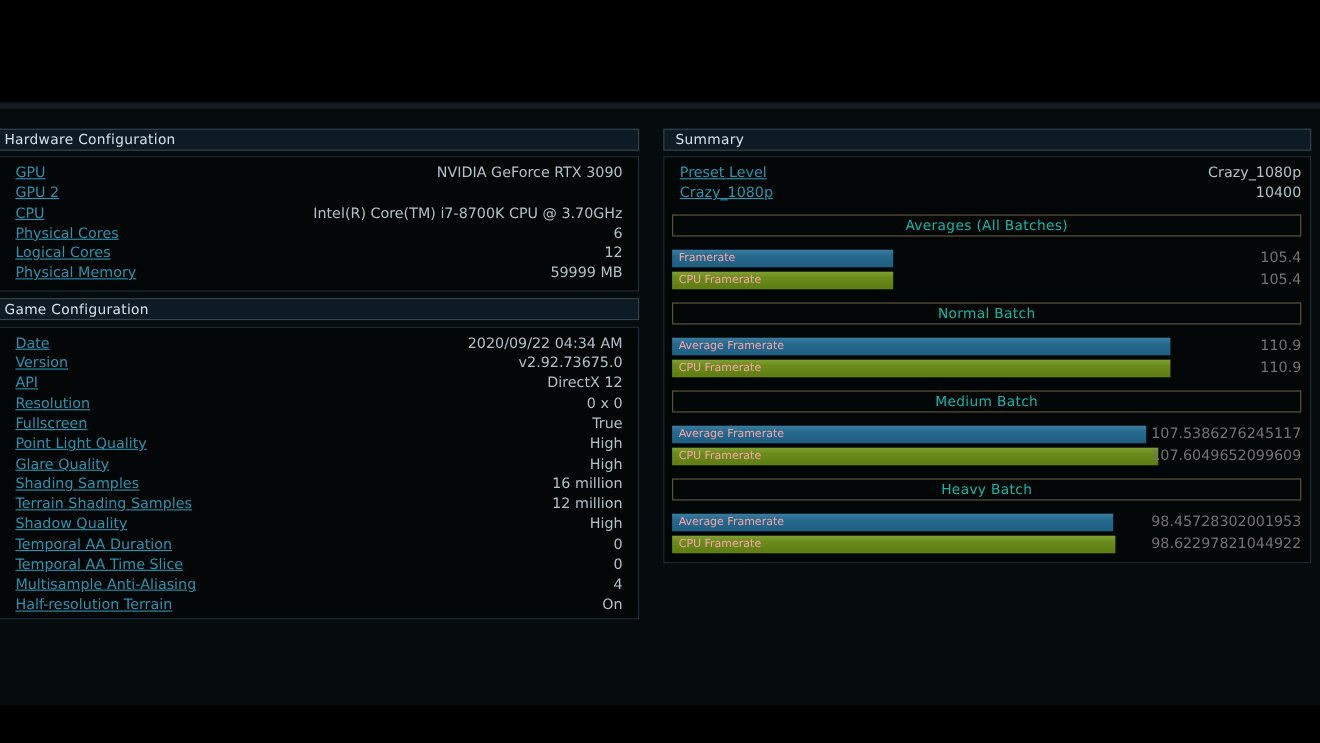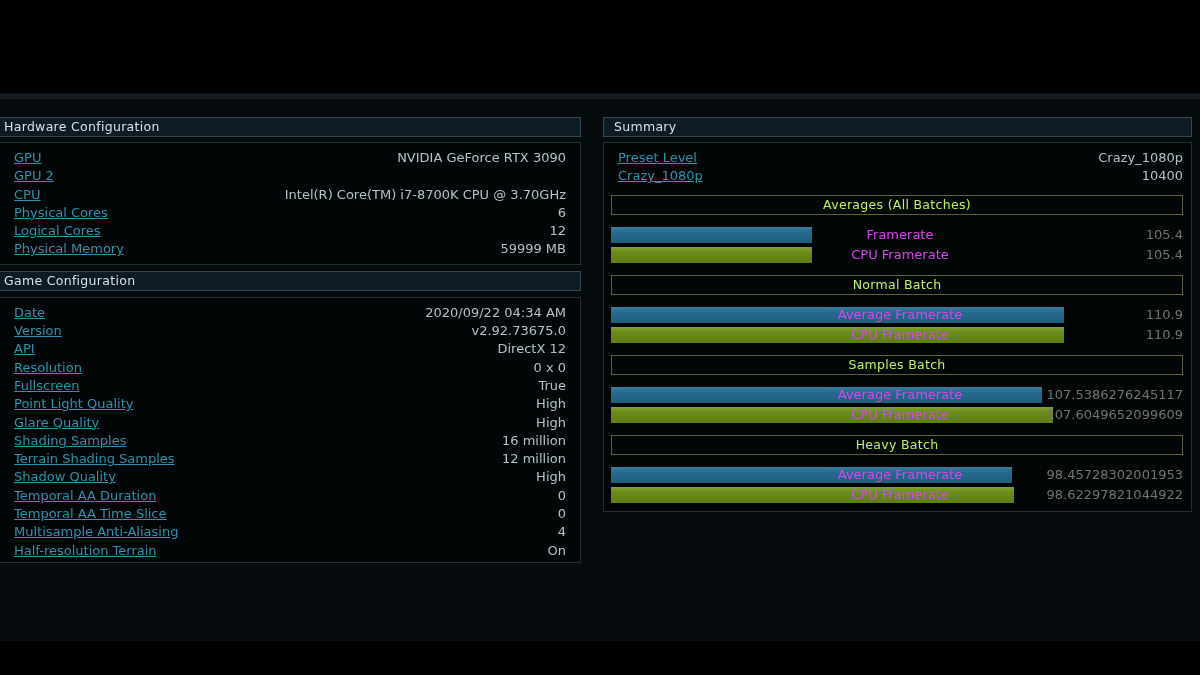--- a/index.html
+++ b/index.html
@@ -30,33 +30,33 @@
   .panel-body.game { padding: 6px 0 2px 0; margin-top: 6px; }
   .panel-body.sum  { padding: 6px 8px 8px 7px; }
 
   .cfg-row { display: flex; justify-content: space-between; line-height: 18.3px; font-size: 13px; padding: 0 14px 0 20px; }
   .cfg-label { color: #2e93ad; white-space: nowrap; text-decoration: underline; }
   .cfg-value { color: #b2c2c9; white-space: nowrap; }
 
   .sum-row { display: flex; justify-content: space-between; line-height: 18.3px; font-size: 13px; padding-left: 7px; }
 
   .batch-heading {
-    height: 20px; border: 1px solid #5f5d3d; color: #bef264;
+    height: 20px; border: 1px solid #5f5d3d; color: #14b8a6;
     font-size: 12.5px; line-height: 18px; text-align: center;
     margin-top: 12px; letter-spacing: 0.3px;
   }
   .batch-heading.first { margin-top: 9px; }
 
   .bars { margin-top: 12px; }
   .bar-row { position: relative; height: 16px; margin-bottom: 4px; }
   .bar-row:last-child { margin-bottom: 0; }
   .bar-fill { position: absolute; left: 0; top: 0; height: 16px; z-index: 0; }
   .bar-fill.blue  { background: linear-gradient(to bottom, #3a7da0 0%, #256a8e 35%, #1f5e81 100%); }
   .bar-fill.green { background: linear-gradient(to bottom, #81a032 0%, #6a8b1c 35%, #5d7c12 100%); }
-  .bar-label { position: relative; z-index: 2; color: #d946ef; font-size: 13px; line-height: 16px; padding-left: 6px; white-space: nowrap; text-align: center; }
+  .bar-label { position: relative; z-index: 2; color: #fca5a5; font-size: 10px; line-height: 16px; padding-left: 6px; white-space: nowrap; }
   .bar-value { position: absolute; right: 0; top: 0; z-index: 2; color: #737373; font-size: 13px; line-height: 16px; white-space: nowrap; }
 </style>
 </head>
 <body>
 
 <div class="stage">
   <div class="top-strip"></div>
   <div class="main-bg"></div>
 
   <div class="panel panel-left">
@@ -193,21 +193,21 @@
           <div class="bar-label">Average Framerate</div>
           <div class="bar-value">110.9</div>
         </div>
         <div class="bar-row">
           <div class="bar-fill green" style="width: 79.2%;"></div>
           <div class="bar-label">CPU Framerate</div>
           <div class="bar-value">110.9</div>
         </div>
       </div>
 
-      <div class="batch-heading">Samples Batch</div>
+      <div class="batch-heading">Medium Batch</div>
       <div class="bars">
         <div class="bar-row">
           <div class="bar-fill blue" style="width: 75.3%;"></div>
           <div class="bar-label">Average Framerate</div>
           <div class="bar-value">107.5386276245117</div>
         </div>
         <div class="bar-row">
           <div class="bar-fill green" style="width: 77.3%;"></div>
           <div class="bar-label">CPU Framerate</div>
           <div class="bar-value">107.6049652099609</div>

